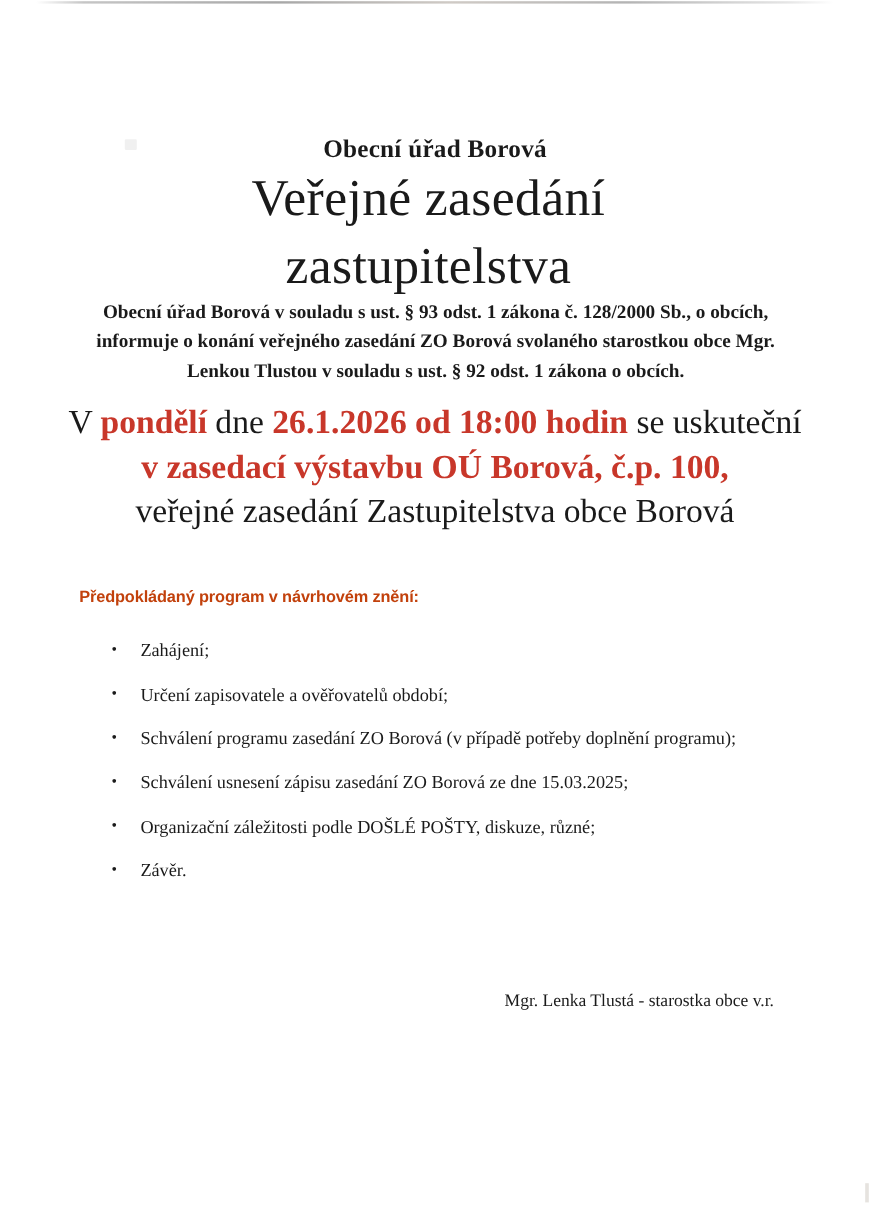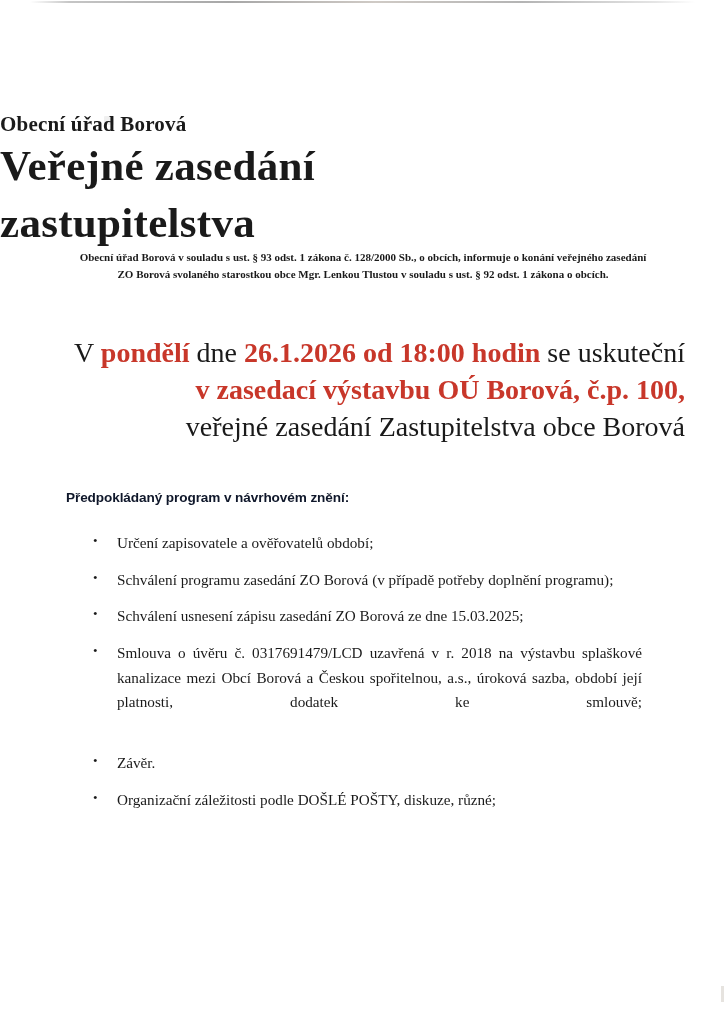--- a/index.html
+++ b/index.html
@@ -55,55 +55,56 @@
     position: absolute;
     inset: 0;
   }
 
   
   .org-line {
     position: absolute;
     top: 112px;
     left: 0;
     right: 0;
-    text-align: left;
+    text-align: center;
     font-size: 21px;
     font-weight: bold;
     letter-spacing: 0.2px;
   }
   .main-title {
     position: absolute;
     top: 138px;
     left: 0;
     right: 11px;
+    text-align: center;
     font-size: 43px;
-    font-weight: bold;
+    font-weight: normal;
     line-height: 1.32;
     letter-spacing: 0.3px;
   }
 
   
   .legal-para {
     position: absolute;
     top: 249px;
     left: 78px;
     width: 570px;
     text-align: center;
-    font-size: 11px;
+    font-size: 16px;
     font-weight: bold;
     line-height: 1.52;
   }
 
   
   .announce {
     position: absolute;
     top: 334px;
     left: 40px;
     width: 645px;
-    text-align: right;
+    text-align: center;
     font-size: 28px;
     line-height: 1.33;
   }
   .announce .red {
     color: #c8372a;
     font-weight: bold;
   }
   .announce .blk {
     color: #1a1a1a;
     font-weight: normal;
@@ -111,21 +112,21 @@
 
   
   .program-heading {
     position: absolute;
     top: 490px;
     left: 66px;
     font-family: "Liberation Sans", "DejaVu Sans", sans-serif;
     font-size: 13.6px;
     font-weight: bold;
     letter-spacing: -0.1px;
-    color: #0f172a;
+    color: #c2410c;
   }
 
   
   .agenda {
     position: absolute;
     top: 531px;
     left: 90px;
     width: 552px;
     margin: 0;
     padding: 0;
@@ -191,22 +192,23 @@
 
   <div class="announce">
     <span class="blk">V </span><span class="red">pondělí</span><span class="blk"> dne </span><span class="red">26.1.2026 od 18:00 hodin</span><span class="blk"> se uskuteční</span>
     <div class="red">v zasedací výstavbu OÚ Borová, č.p. 100,</div>
     <div class="blk">veřejné zasedání Zastupitelstva obce Borová</div>
   </div>
 
   <div class="program-heading">Předpokládaný program v návrhovém znění:</div>
 
   <ul class="agenda">
+    <li>Zahájení;</li>
     <li>Určení zapisovatele a ověřovatelů období;</li>
     <li>Schválení programu zasedání ZO Borová (v případě potřeby doplnění programu);</li>
     <li>Schválení usnesení zápisu zasedání ZO Borová ze dne 15.03.2025;</li>
-    <li class="multi">Smlouva o úvěru č. 0317691479/LCD uzavřená v r. 2018 na výstavbu splaškové kanalizace mezi Obcí Borová a Českou spořitelnou, a.s., úroková sazba, období její platnosti, dodatek ke smlouvě;</li>
+    <li>Organizační záležitosti podle DOŠLÉ POŠTY, diskuze, různé;</li>
     <li>Závěr.</li>
-    <li>Organizační záležitosti podle DOŠLÉ POŠTY, diskuze, různé;</li>
   </ul>
 
+  <div class="signature">Mgr. Lenka Tlustá - starostka obce v.r.</div>
 
 </div>
 
 </body></html>

